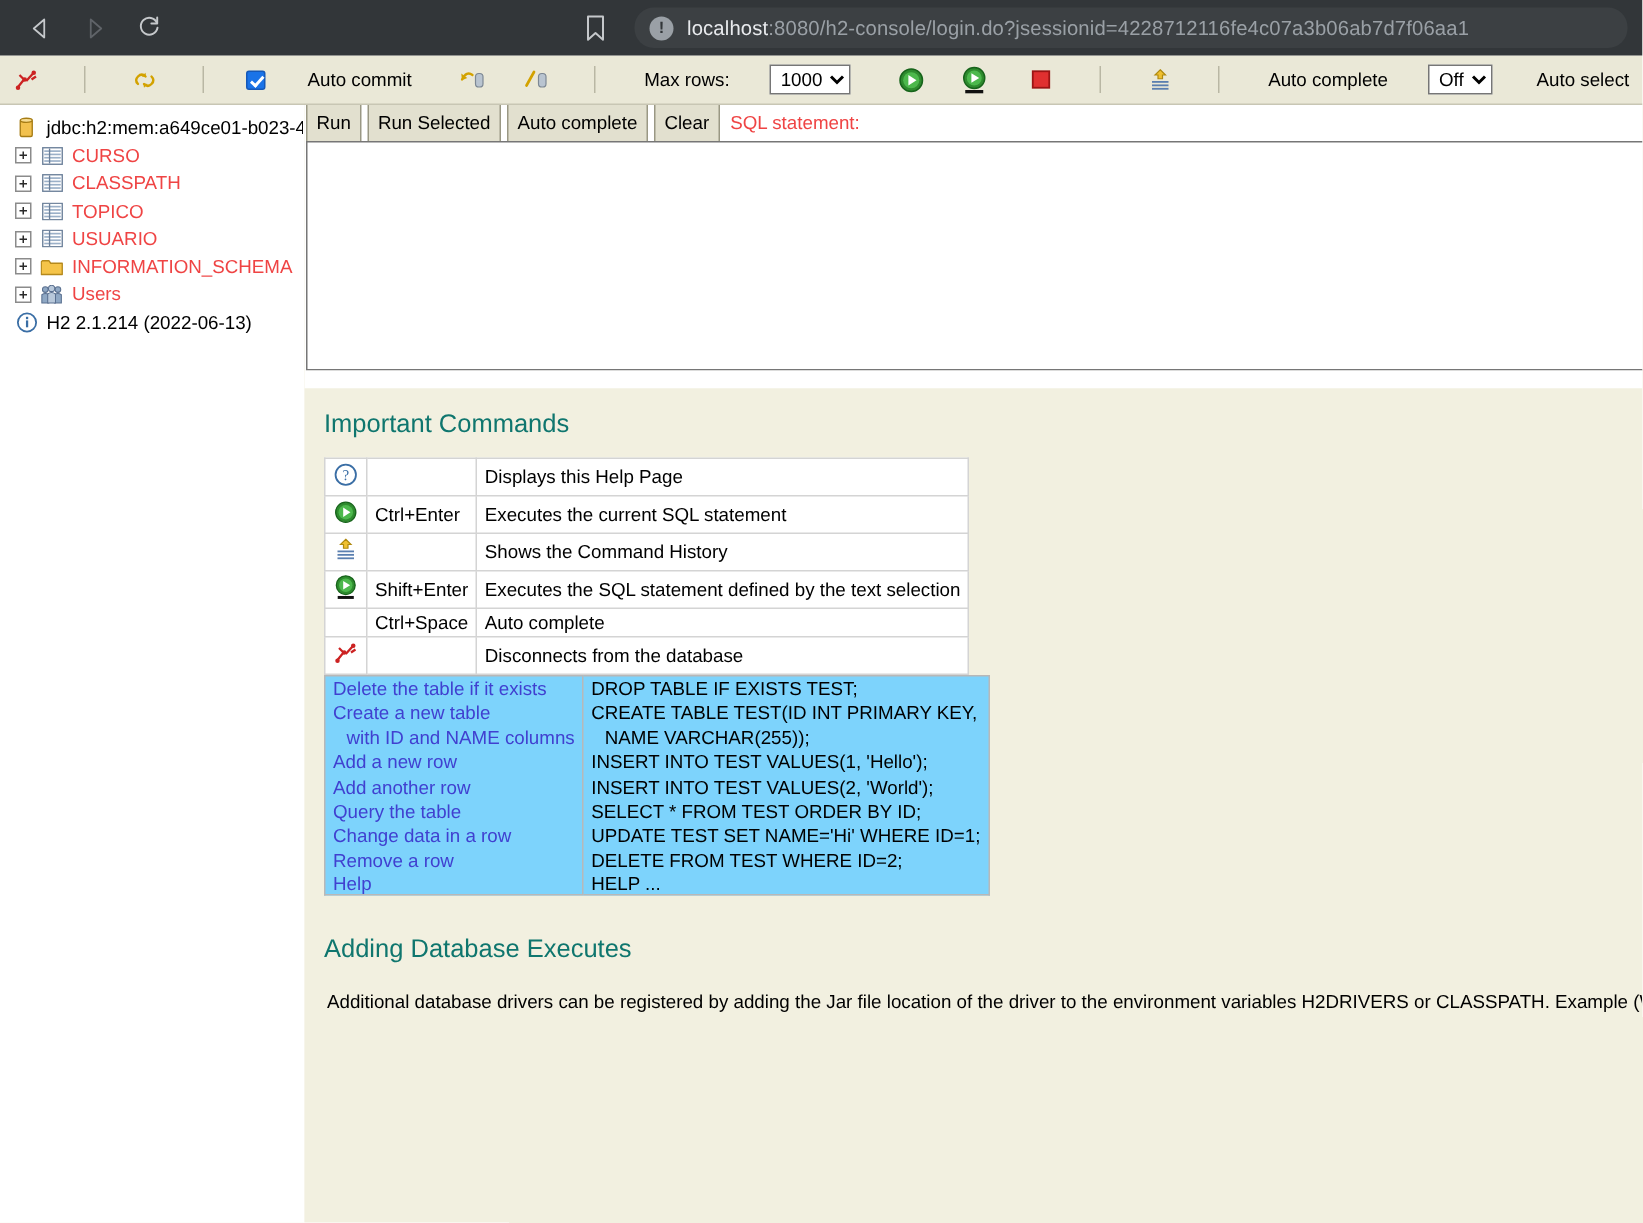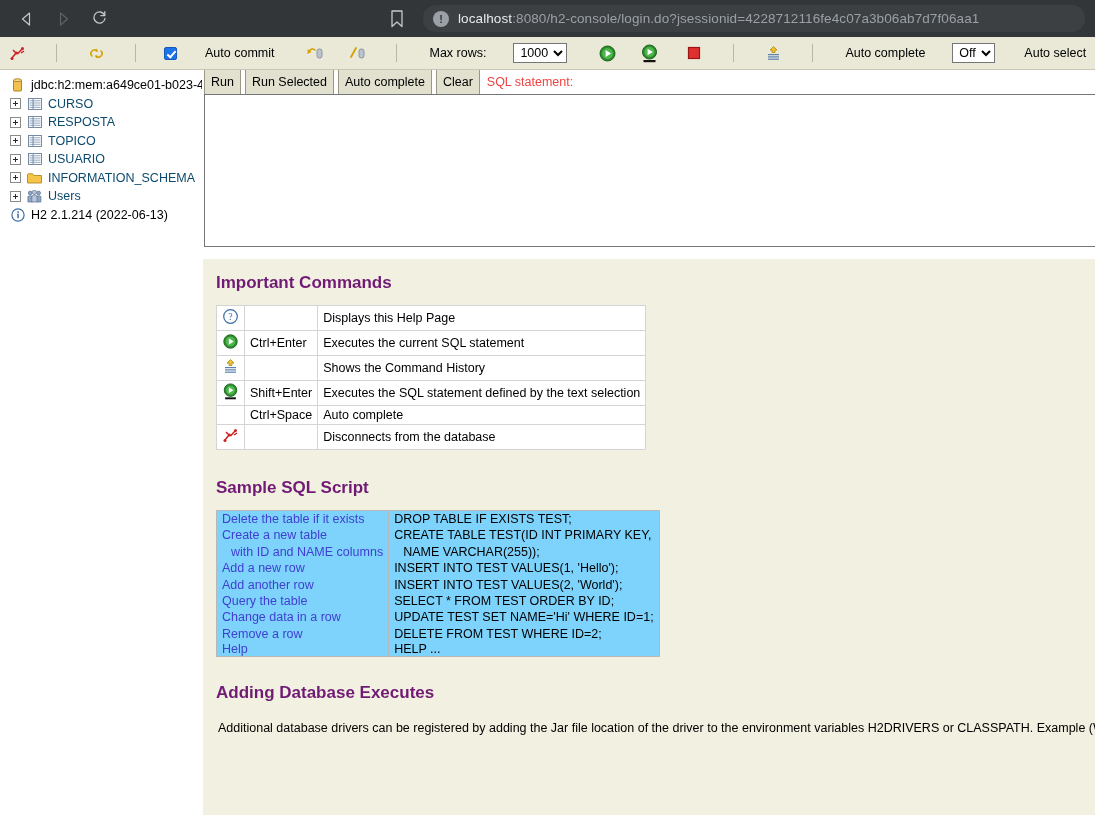--- a/index.html
+++ b/index.html
@@ -158,21 +158,21 @@
     background: #2b2b2b;
   }
   .expander::before { left: 2px; top: 4px; width: 5px; height: 1px; }
   .expander::after  { left: 4px; top: 2px; width: 1px; height: 5px; }
   .tree-ico {
     width: 17px; height: 15px;
     margin-right: 5px;
     flex: 0 0 auto;
     display: flex; align-items: center; justify-content: center;
   }
-  .tree-label { color: #0c4a6e; }
+  .tree-label { color: #ef4444; }
   .tree-root { padding-left: 5px; }
   .tree-root .tree-label { color: #000; }
 
   
   .right {
     flex: 1 1 auto;
     display: flex;
     flex-direction: column;
     background: #f2f0e0;
     overflow: hidden;
@@ -217,23 +217,23 @@
   .sql-spacer { height: 12px; background: #ffffff; }
 
   .content {
     flex: 1 1 auto;
     background: #f2f0e0;
     padding: 14px 0 0 10px;
     overflow: hidden;
   }
   h2.sec-title {
     font-size: 17px;
-    font-weight: bold;
+    font-weight: normal;
     margin: 0 0 12px 3px;
-    color: #701a75;
+    color: #0f766e;
   }
   h2.sec-title.second { margin-top: 28px; }
   h2.sec-title.third  { margin-top: 26px; }
 
   table.h2tbl {
     border-collapse: collapse;
     background: #ffffff;
     border: 1px solid #c0c0c0;
     font-size: 12.5px;
     margin-left: 3px;
@@ -447,21 +447,21 @@
       <span class="tree-ico">
         <svg width="14" height="12" viewBox="0 0 14 12">
           <rect x="0.5" y="0.5" width="13" height="11" fill="#ffffff" stroke="#6a7f99" stroke-width="0.9"></rect>
           <rect x="1.5" y="2.2" width="11" height="1.1" fill="#9bb0c8"></rect>
           <rect x="1.5" y="4.4" width="11" height="1.1" fill="#9bb0c8"></rect>
           <rect x="1.5" y="6.6" width="11" height="1.1" fill="#9bb0c8"></rect>
           <rect x="1.5" y="8.8" width="11" height="1.1" fill="#9bb0c8"></rect>
           <rect x="4.6" y="1" width="0.9" height="10" fill="#6a7f99"></rect>
         </svg>
       </span>
-      <span class="tree-label">RESPOSTA</span>
+      <span class="tree-label">CLASSPATH</span>
     </div>
 
     <div class="tree-row">
       <span class="expander"></span>
       <span class="tree-ico">
         <svg width="14" height="12" viewBox="0 0 14 12">
           <rect x="0.5" y="0.5" width="13" height="11" fill="#ffffff" stroke="#6a7f99" stroke-width="0.9"></rect>
           <rect x="1.5" y="2.2" width="11" height="1.1" fill="#9bb0c8"></rect>
           <rect x="1.5" y="4.4" width="11" height="1.1" fill="#9bb0c8"></rect>
           <rect x="1.5" y="6.6" width="11" height="1.1" fill="#9bb0c8"></rect>
@@ -605,21 +605,20 @@
                 <circle cx="7.5" cy="8" r="1.5" fill="#cc2222"></circle>
                 <path d="M12 8 L15 6" stroke="#cc2222" stroke-width="1.5" fill="none"></path>
               </svg>
             </td>
             <td class="cmd-key-cell"></td>
             <td>Disconnects from the database</td>
           </tr>
         </tbody>
       </table>
 
-      <h2 class="sec-title second">Sample SQL Script</h2>
 
       <table class="script">
         <tbody>
           <tr>
             <td class="desc">
               <div class="script-line">Delete the table if it exists</div>
               <div class="script-line">Create a new table</div>
               <div class="script-line script-indent">with ID and NAME columns</div>
               <div class="script-line">Add a new row</div>
               <div class="script-line">Add another row</div>

